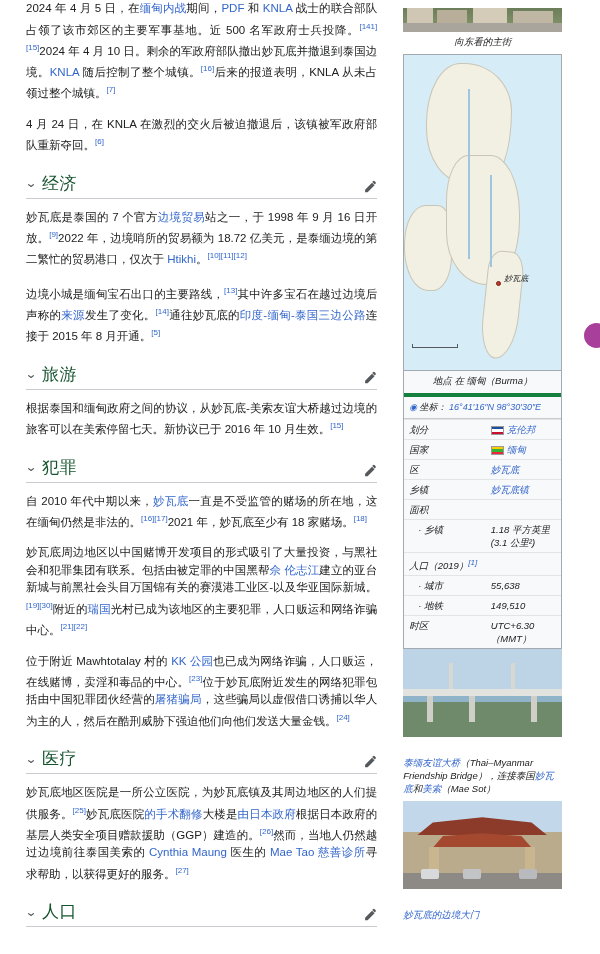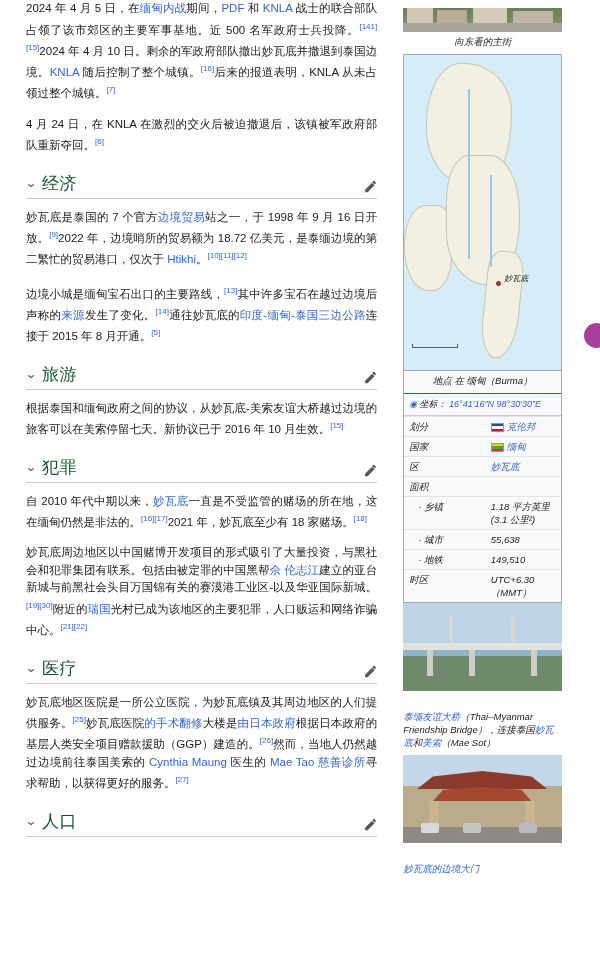--- a/index.html
+++ b/index.html
@@ -134,21 +134,21 @@
   }
   .mapwrap .scalebar {
     position: absolute; left: 8px; bottom: 22px;
     width: 46px; height: 4px;
     border: 1px solid #54595d; border-top: none;
   }
   .ibox .mapcap {
     text-align: center;
     padding: 4px 4px 5px 4px;
     font-size: 9.5px;
-    border-bottom: 1px solid #15803d;
+    border-bottom: 4px solid #15803d;
     background: #f8f9fa;
   }
   .ibox .coords {
     padding: 4px 5px;
     border-bottom: 1px solid #c8ccd1;
     background: #f8f9fa;
     font-size: 9px;
   }
   .ibox .coords .globe { color: #3366cc; }
   .ibox table { width: 100%; border-collapse: collapse; }
@@ -257,20 +257,21 @@
             <h2>犯罪</h2>
           </div>
           <span class="pencil">
             <svg viewBox="0 0 20 20" width="14" height="14" aria-hidden="true">
               <path fill="currentColor" d="M16.8 3.2a1.8 1.8 0 0 0-2.6 0l-1 1 3.6 3.6 1-1a1.8 1.8 0 0 0 0-2.6zM12.9 5.5 3 15.4V19h3.6l9.9-9.9-3.6-3.6z"></path>
             </svg>
           </span>
         </div>
         <p class="para"><span>自 2010 年代中期以来，</span><a class="lnk" href="#">妙瓦底</a><span>一直是不受监管的赌场的所在地，这在缅甸仍然是非法的。</span><sup class="ref">[16]</sup><sup class="ref">[17]</sup><span>2021 年，妙瓦底至少有 18 家赌场。</span><sup class="ref">[18]</sup></p>
         <p class="para"><span>妙瓦底周边地区以中国赌博开发项目的形式吸引了大量投资，与黑社会和犯罪集团有联系。包括由被定罪的中国黑帮</span><a class="lnk" href="#">佘 伦志江</a><span>建立的亚台新城与前黑社会头目万国锦有关的赛漠港工业区-以及华亚国际新城。</span><sup class="ref">[19]</sup><sup class="ref">[30]</sup><span>附近的</span><a class="lnk" href="#">瑞国</a><span>光村已成为该地区的主要犯罪，人口贩运和网络诈骗中心。</span><sup class="ref">[21]</sup><sup class="ref">[22]</sup></p>
+        <p class="para"><span>位于附近 Mawhtotalay 村的 </span><a class="lnk" href="#">KK 公园</a><span>也已成为网络诈骗，人口贩运，在线赌博，卖淫和毒品的中心。</span><sup class="ref">[23]</sup><span>位于妙瓦底附近发生的网络犯罪包括由中国犯罪团伙经营的</span><a class="lnk" href="#">屠猪骗局</a><span>，这些骗局以虚假借口诱捕以华人为主的人，然后在酷刑威胁下强迫他们向他们发送大量金钱。</span><sup class="ref">[24]</sup></p>
         <div class="section-head">
           <div class="h-left">
             <span class="chev">⌄</span>
             <h2>医疗</h2>
           </div>
           <span class="pencil">
             <svg viewBox="0 0 20 20" width="14" height="14" aria-hidden="true">
               <path fill="currentColor" d="M16.8 3.2a1.8 1.8 0 0 0-2.6 0l-1 1 3.6 3.6 1-1a1.8 1.8 0 0 0 0-2.6zM12.9 5.5 3 15.4V19h3.6l9.9-9.9-3.6-3.6z"></path>
             </svg>
           </span>
@@ -327,25 +328,32 @@
             </tr>
             <tr>
               <th class="">国家</th>
               <td><span class="flagbox flag-mm"></span><a class="bluelink" href="#">缅甸</a></td>
             </tr>
             <tr>
               <th class="">区</th>
               <td><a class="bluelink" href="#">妙瓦底</a></td>
             </tr>
             <tr>
+              <th class="">乡镇</th>
+              <td><a class="bluelink" href="#">妙瓦底镇</a></td>
+            </tr>
+            <tr>
               <th colspan="2" class="sectionrow">面积</th>
             </tr>
             <tr>
               <th class="ind">· 乡镇</th>
               <td><span>1.18 平方英里</span><div>(3.1 公里²)</div></td>
+            </tr>
+            <tr>
+              <th colspan="2" class="sectionrow">人口（2019）<sup class="ref">[1]</sup></th>
             </tr>
             <tr>
               <th class="ind">· 城市</th>
               <td><span>55,638</span></td>
             </tr>
             <tr>
               <th class="ind">· 地铁</th>
               <td><span>149,510</span></td>
             </tr>
             <tr>

